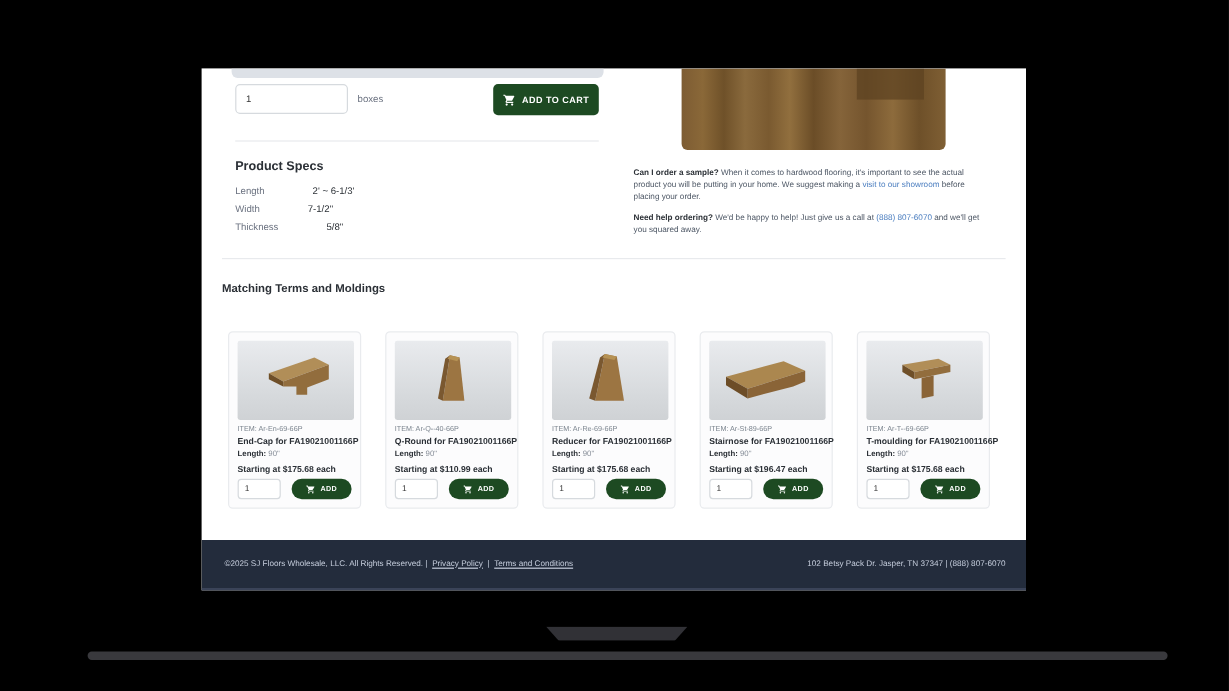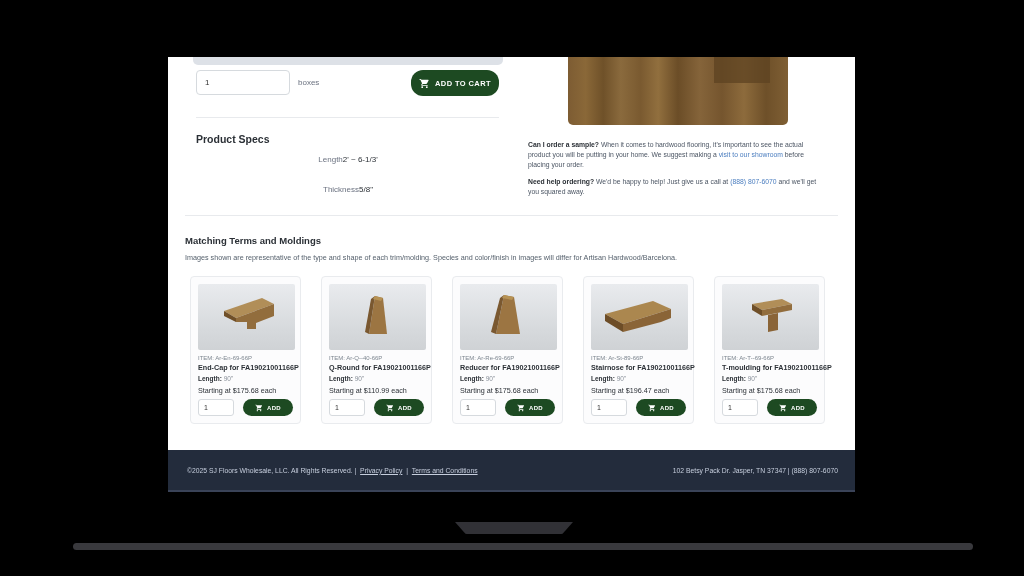--- a/index.html
+++ b/index.html
@@ -7,28 +7,28 @@
        font-family:"Liberation Sans",sans-serif;-webkit-font-smoothing:antialiased;}
   .screen{position:absolute;left:168px;top:57px;width:687px;height:435px;background:#fff;overflow:hidden;}
 
   
   .top-remnant{position:absolute;left:25px;top:0;width:310px;height:8px;background:#dde1e7;border-radius:0 0 5px 5px;}
 
   
   .qty-input{position:absolute;left:28px;top:13px;width:94px;height:25px;border:1px solid #d6dade;border-radius:4px;
              font-size:8px;color:#333;padding:0 0 0 8px;box-sizing:border-box;font-family:"Liberation Sans",sans-serif;}
   .unit-label{position:absolute;left:130px;top:21px;font-size:8px;color:#6b7280;}
-  .add-to-cart{position:absolute;left:243px;top:13px;width:88px;height:26px;background:#1d4a22;border:none;border-radius:12px;
+  .add-to-cart{position:absolute;left:243px;top:13px;width:88px;height:26px;background:#1d4a22;border:none;border-radius:4px;
                color:#fff;font-size:7.5px;font-weight:bold;letter-spacing:.4px;display:flex;align-items:center;justify-content:center;gap:5px;
                font-family:"Liberation Sans",sans-serif;cursor:pointer;}
   .divider1{position:absolute;left:28px;top:60px;width:303px;height:1px;background:#e8eaed;}
 
   
   .specs-title{position:absolute;left:28px;top:76px;font-size:10.5px;font-weight:bold;color:#2b3036;}
-  .spec-row{position:absolute;left:28px;width:304px;display:flex;justify-content:center;font-size:8px;}
+  .spec-row{position:absolute;left:28px;width:304px;display:flex;justify-content:flex-start;font-size:8px;gap:40px;}
   .spec-row .lab{color:#6b7280;}
   .spec-row .val{color:#2b3036;font-weight:normal;}
 
   
   .prod-image{position:absolute;left:400px;top:0;width:220px;height:68px;border-radius:0 0 5px 5px;overflow:hidden;
     background:linear-gradient(90deg,#7d5c33 0%,#8a6838 8%,#6f5129 16%,#8a6a3d 24%,#7a5a30 33%,#916f3e 41%,#6b4d27 50%,#85643a 60%,#75552e 70%,#8d6b3c 80%,#6e5029 90%,#7f5f34 100%);}
   .prod-image::after{content:"";position:absolute;right:18px;top:0;width:56px;height:26px;background:#5e4322;opacity:.75;}
 
   
   .info-block{position:absolute;left:360px;width:296px;font-size:6.8px;line-height:1.5;color:#4b5563;}
@@ -43,21 +43,21 @@
 
   .cards{position:absolute;left:22px;top:219px;display:flex;gap:20px;}
   .card{width:111px;height:148px;background:#fcfcfd;border:1px solid #e9ebee;border-radius:4px;box-sizing:border-box;padding:7px;position:relative;}
   .card-img{width:97px;height:66px;background:linear-gradient(180deg,#e9ebee 0%,#d6d9dc 70%,#cfd2d5 100%);border-radius:2px;
             display:flex;align-items:center;justify-content:center;}
   .card-item{margin-top:5px;font-size:6px;color:#9aa2ac;white-space:nowrap;}
   .card-item span{color:#7c858f;}
   .card-name{margin-top:2px;font-size:7.2px;font-weight:bold;color:#2b3036;white-space:nowrap;}
   .card-length{margin-top:3px;font-size:6.5px;color:#8a919b;}
   .card-length b{color:#2b3036;}
-  .card-price{margin-top:4px;font-size:7.2px;font-weight:normal;color:#2b3036;}
+  .card-price{margin-top:4px;font-size:7.2px;font-weight:bold;color:#2b3036;}
   .card-row{position:absolute;left:7px;right:7px;bottom:7px;display:flex;justify-content:space-between;align-items:center;}
   .card-qty{width:36px;height:17px;border:1px solid #d6dade;border-radius:3px;font-size:7px;color:#333;padding:0 0 0 5px;
             box-sizing:border-box;font-family:"Liberation Sans",sans-serif;}
   .card-add{width:50px;height:17px;background:#1d4a22;border:none;border-radius:9px;color:#fff;font-size:6px;font-weight:bold;
             letter-spacing:.3px;display:flex;align-items:center;justify-content:center;gap:4px;cursor:pointer;
             font-family:"Liberation Sans",sans-serif;}
 
   
   .footer{position:absolute;left:0;top:393px;width:687px;height:42px;background:#232c3c;border-bottom:2px solid #3a4358;
           box-sizing:border-box;display:flex;justify-content:space-between;align-items:center;padding:0 17px;
@@ -85,38 +85,41 @@
       </svg>
     <span>ADD TO CART</span>
   </button>
   <div class="divider1"></div>
 
   <div class="specs-title">Product Specs</div>
   <div class="spec-row" style="top:98px">
     <span class="lab">Length</span>
     <span class="val">2' ~ 6-1/3'</span>
   </div>
+  <div class="spec-row" style="top:113px">
+    <span class="lab">Width</span>
+    <span class="val">7-1/2"</span>
+  </div>
   <div class="spec-row" style="top:128px">
     <span class="lab">Thickness</span>
     <span class="val">5/8"</span>
   </div>
 
   <div class="prod-image"></div>
 
   <div class="info-block" style="top:83px">
     <b>Can I order a sample?</b><span> When it comes to hardwood flooring, it's important to see the actual product you will be putting in your home. We suggest making a </span><a class="blue-link">visit to our showroom</a><span> before placing your order.</span>
   </div>
   <div class="info-block" style="top:120px">
     <b>Need help ordering?</b><span> We'd be happy to help! Just give us a call at </span><a class="blue-link">(888) 807-6070</a><span> and we'll get you squared away.</span>
   </div>
 
   <div class="divider2"></div>
 
   <div class="trims-title">Matching Terms and Moldings</div>
-  <div class="trims-desc">Images shown are representative of the type and shape of each trim/molding. Species and color/finish in images will differ for Artisan Hardwood/Barcelona.</div>
 
   <div class="cards">
 
     <div class="card">
       <div class="card-img">
         <svg width="97" height="66" viewBox="0 0 97 66">
           <polygon points="26,27 64,14 76,20 38,34" fill="#b18e58"></polygon>
           <polygon points="38,34 76,20 76,32 58,39 58,45 49,45 49,38 38,38" fill="#926d3d"></polygon>
           <polygon points="26,27 38,34 38,38 26,32" fill="#6f4f28"></polygon>
         </svg>

